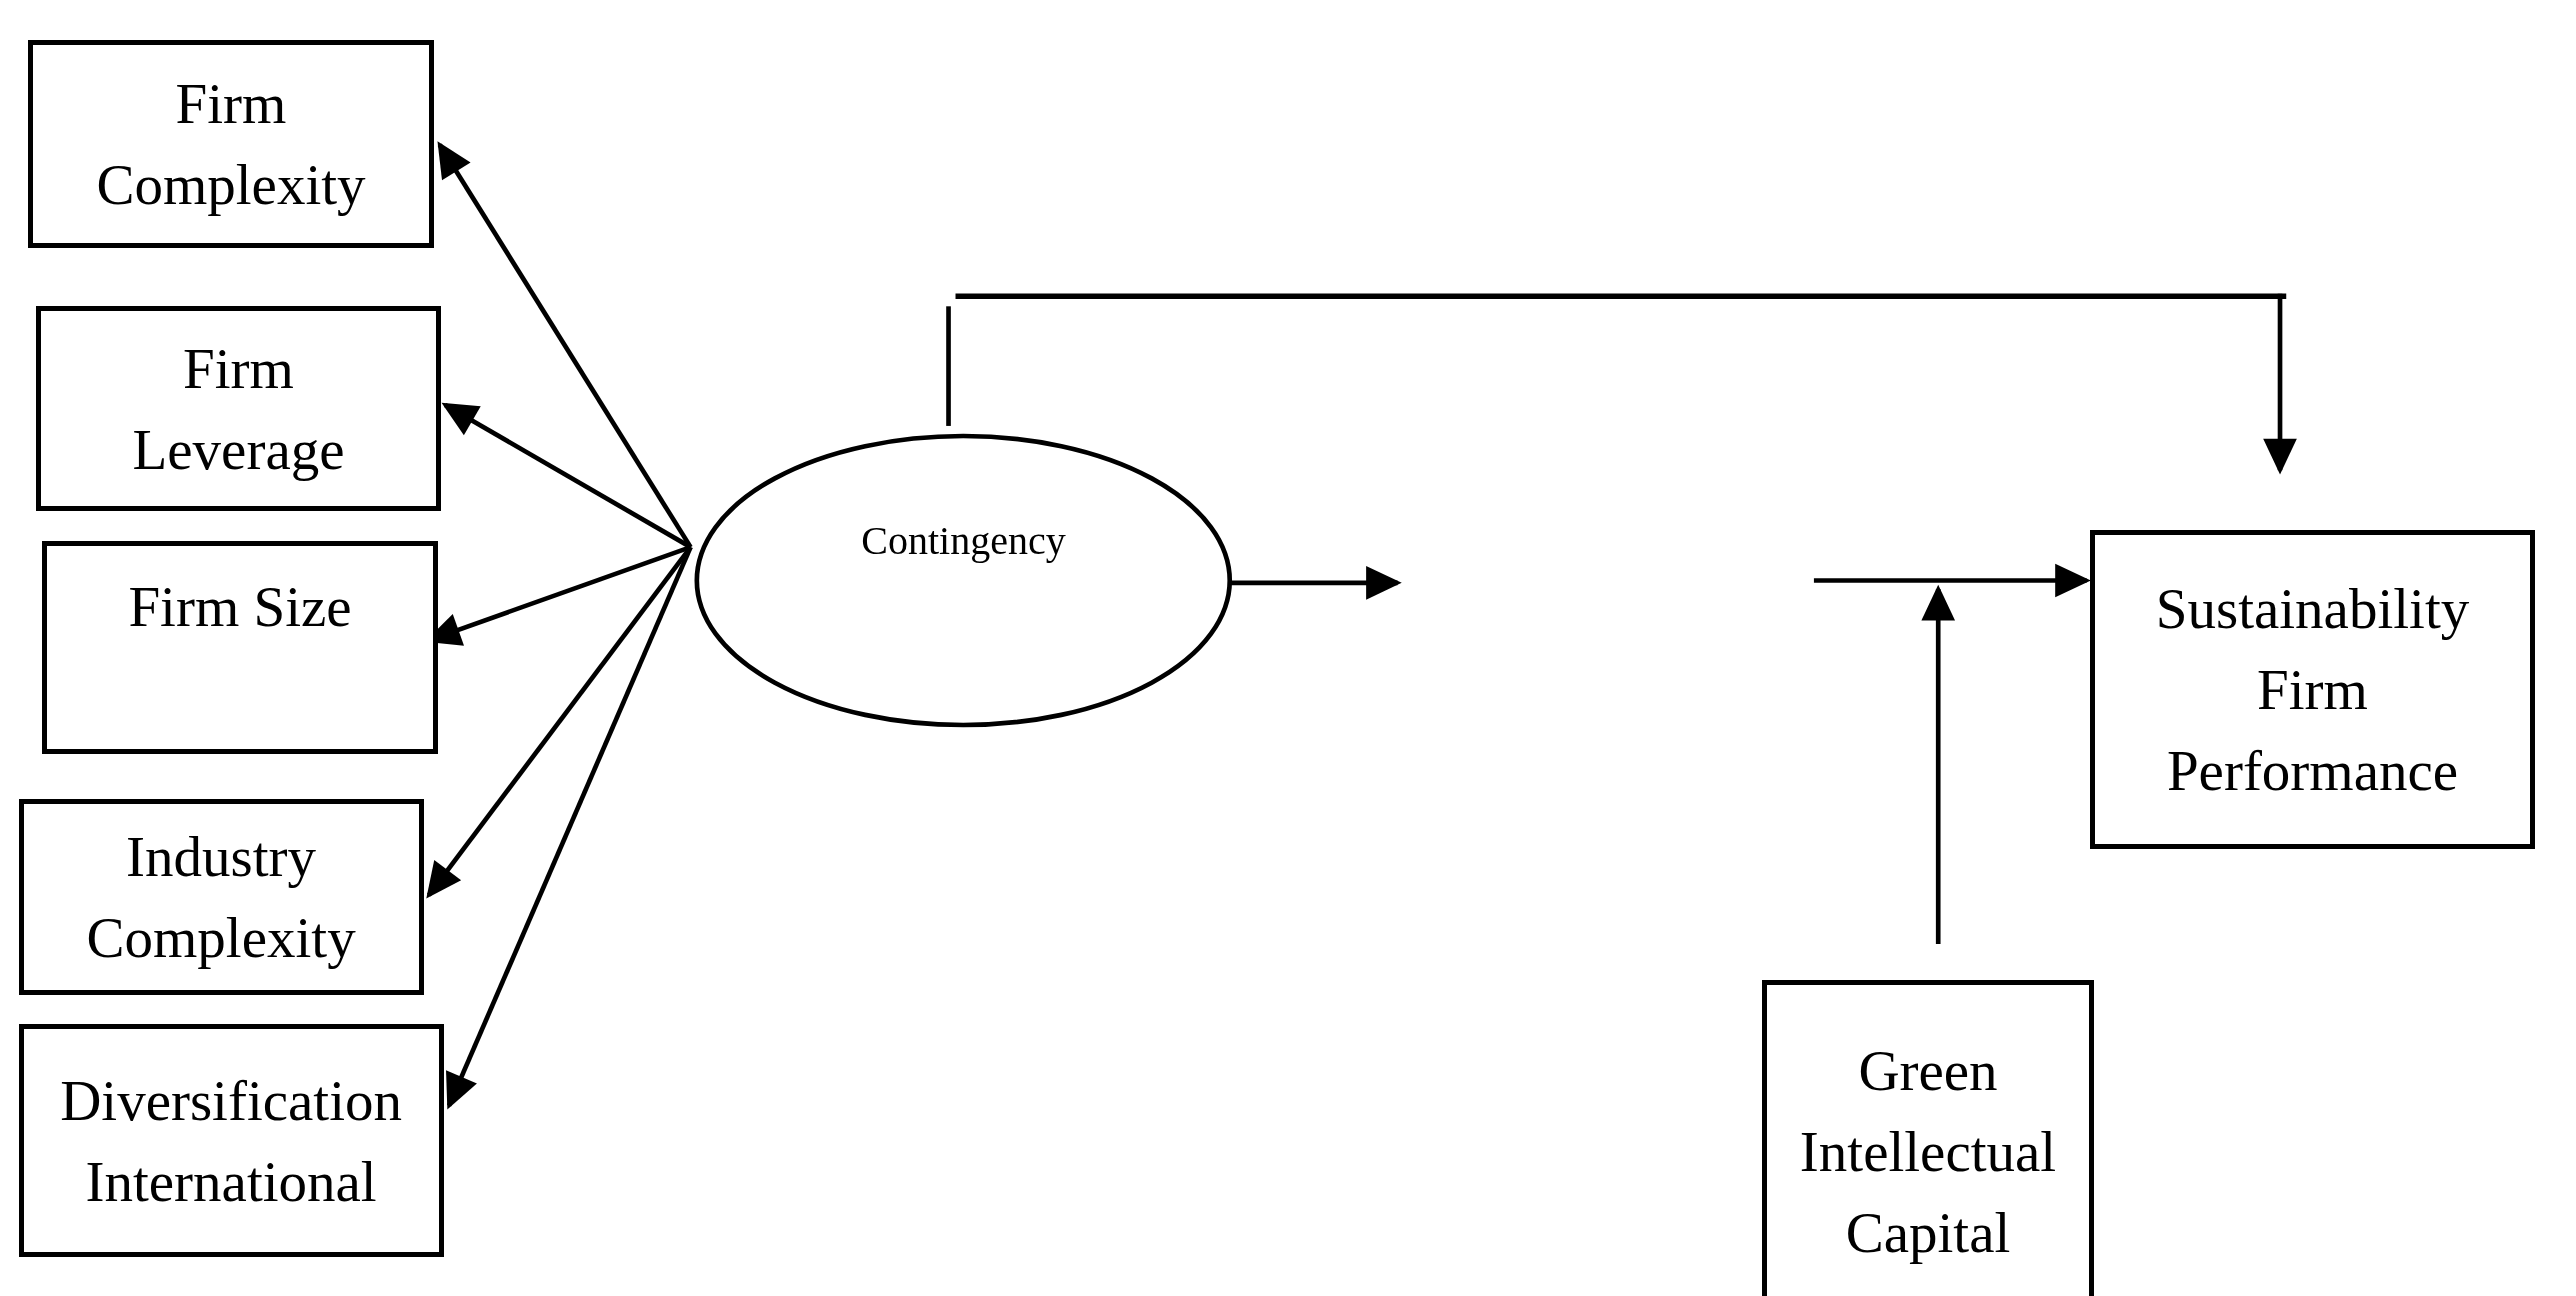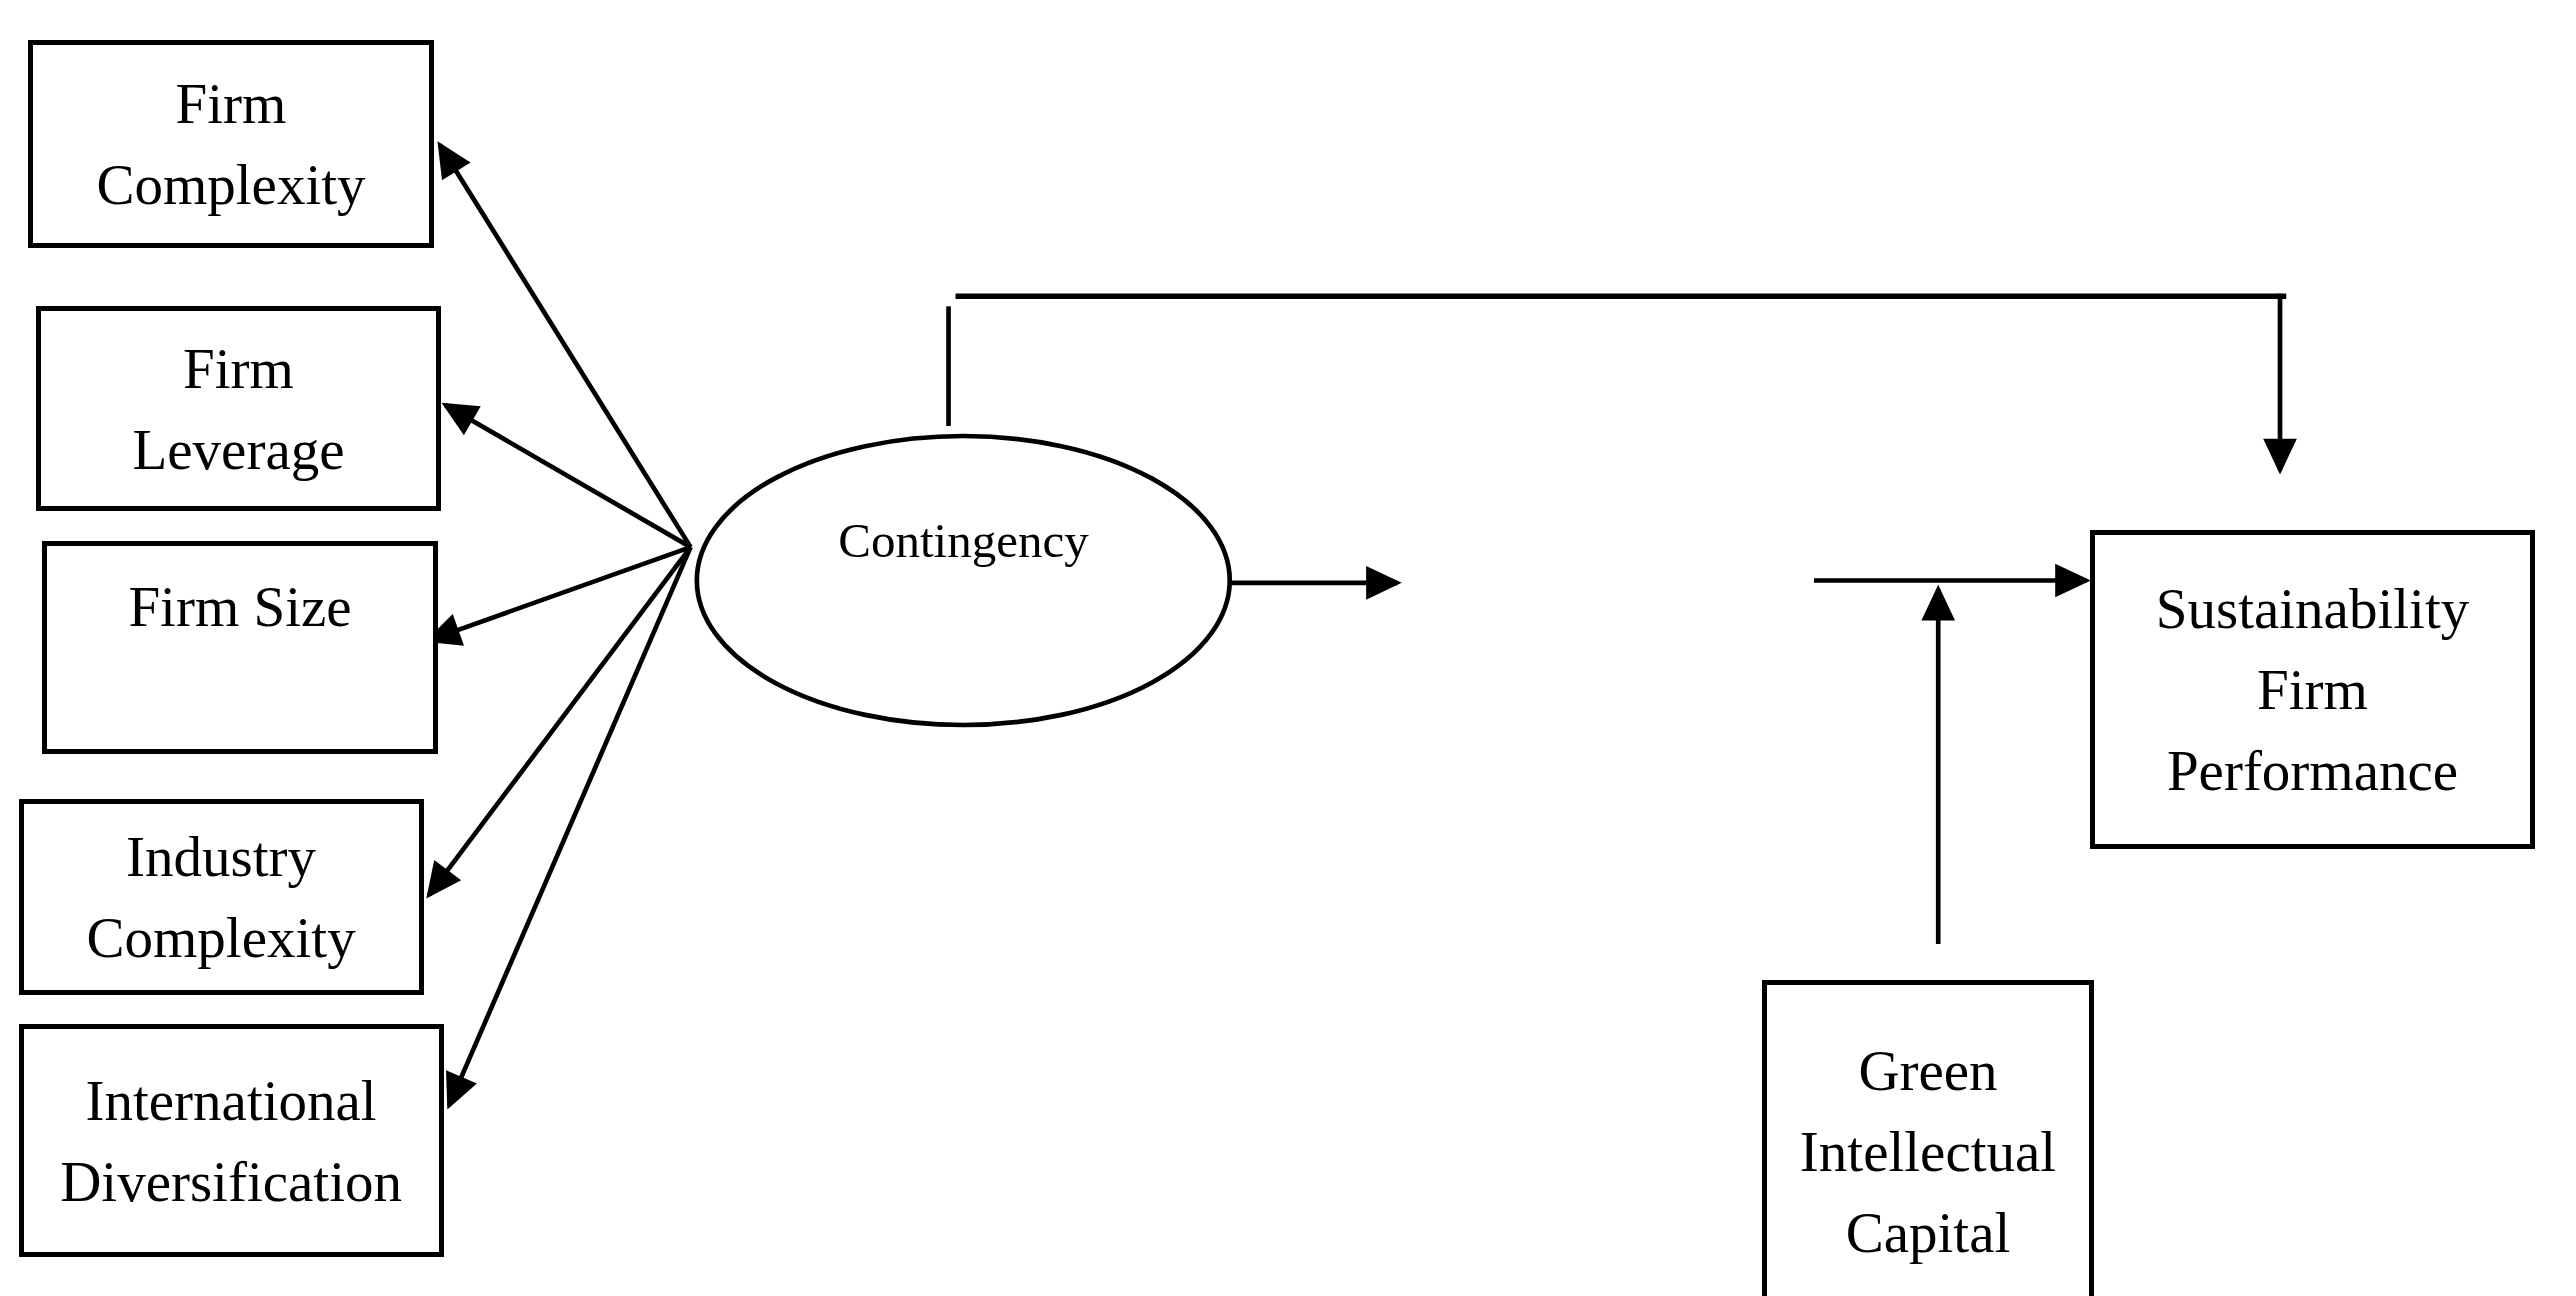--- a/index.html
+++ b/index.html
@@ -59,21 +59,21 @@
     top: 435px;
     width: 533px;
     height: 291px;
     display: flex;
     flex-direction: column;
     align-items: center;
     justify-content: flex-start;
     padding-top: 65px;
     box-sizing: border-box;
     text-align: center;
-    font-size: 49px;
+    font-size: 40px;
     line-height: 81px;
   }
 </style>
 </head>
 <body>
 
 <div id="canvas">
 
   <svg id="connector-layer" viewBox="0 0 3316 1669" xmlns="http://www.w3.org/2000/svg">
     <defs>
@@ -112,22 +112,22 @@
   <div class="node b-firm-size align-top">
     <span>Firm Size</span>
   </div>
 
   <div class="node b-industry">
     <span>Industry</span>
     <span>Complexity</span>
   </div>
 
   <div class="node b-international">
+    <span>Diversification</span>
     <span>International</span>
-    <span>Diversification</span>
   </div>
 
   <div class="oval-label">
     <span>Contingency</span>
   </div>
 
 
   <div class="node b-sfp">
     <span>Sustainability</span>
     <span>Firm</span>

